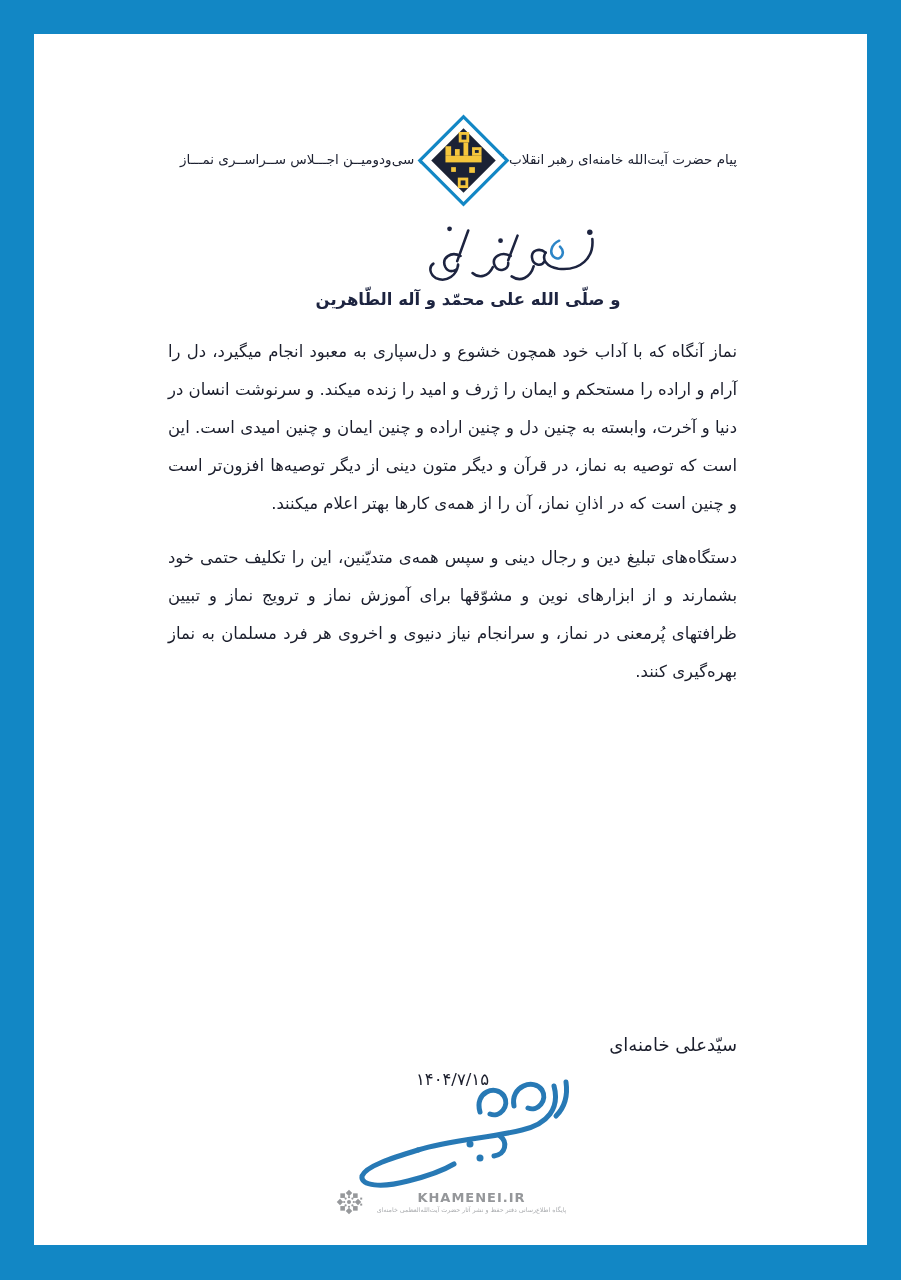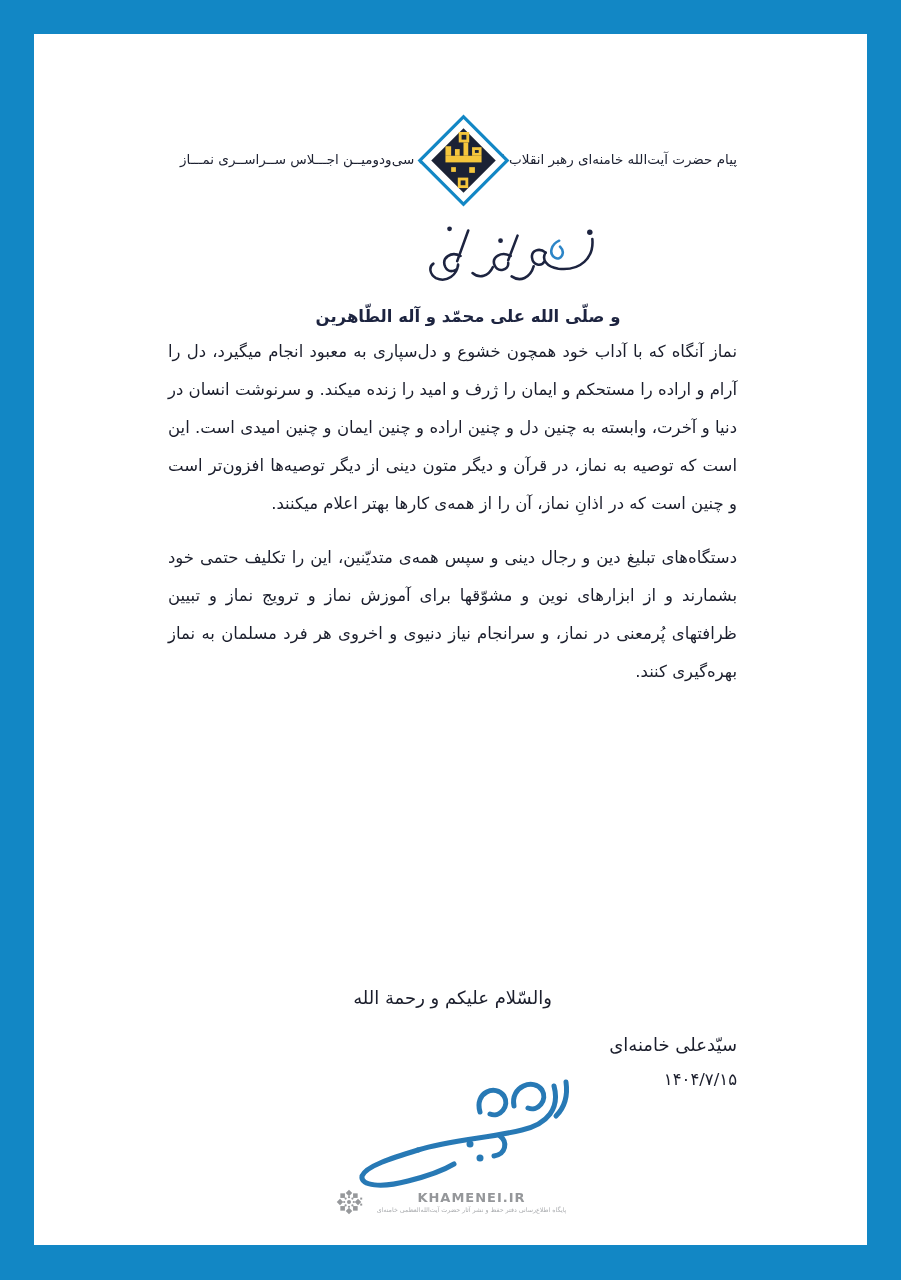--- a/index.html
+++ b/index.html
@@ -28,40 +28,40 @@
   }
   .logo {
     position:absolute; top:79px; left:382px; width:95px; height:95px;
   }
   
   .bismillah {
     position:absolute; top:188px; left:312px; width:270px; height:68px;
   }
   .salawat {
     position:absolute; top:256px; left:164px; width:540px;
-    text-align:center; font-weight:bold; font-size:16.5px; color:#1D2440;margin-top:17px;
+    text-align:center; font-weight:bold; font-size:16.5px; color:#1D2440;
   }
   
   .body-col {
     position:absolute; top:299px; left:134px; width:569px;
     font-size:16.5px; line-height:38px; color:#1B1E2C;
     text-align:justify;
   }
   .body-col p { margin-bottom:16px; }
   .closing-salam {
     position:absolute; top:953px; left:134px; width:569px;
     text-align:center; font-size:18px; color:#1B1E2C;
   }
   .signatory {
     position:absolute; top:1000px; left:134px; width:569px;
     text-align:right; font-size:18px; color:#1B1E2C;
   }
   .letter-date {
     position:absolute; top:1036px; left:134px; width:569px;
-    font-size:16.5px; color:#1B1E2C; letter-spacing:1px;
+    text-align:center; font-size:16.5px; color:#1B1E2C; letter-spacing:1px;
   }
   .signature {
     position:absolute; top:1044px; left:296px; width:260px; height:118px;
   }
   
   .footer {
     position:absolute; top:1154px; left:0; width:100%;
     display:flex; justify-content:center; direction:ltr;
   }
   .footer-inner { display:flex; align-items:center; gap:14px; }
@@ -127,21 +127,20 @@
     </svg>
   </div>
 
   <div class="salawat">و صلّی الله علی محمّد و آله الطّاهرین</div>
 
   <div class="body-col">
     <p>نماز آنگاه که با آداب خود همچون خشوع و دل‌سپاری به معبود انجام میگیرد، دل را آرام و اراده را مستحکم و ایمان را ژرف و امید را زنده میکند. و سرنوشت انسان در دنیا و آخرت، وابسته به چنین دل و چنین اراده و چنین ایمان و چنین امیدی است. این است که توصیه به نماز، در قرآن و دیگر متون دینی از دیگر توصیه‌ها افزون‌تر است و چنین است که در اذانِ نماز، آن را از همه‌ی کارها بهتر اعلام میکنند.</p>
     <p>دستگاه‌های تبلیغ دین و رجال دینی و سپس همه‌ی متدیّنین، این را تکلیف حتمی خود بشمارند و از ابزارهای نوین و مشوّقها برای آموزش نماز و ترویج نماز و تبیین ظرافتهای پُرمعنی در نماز، و سرانجام نیاز دنیوی و اخروی هر فرد مسلمان به نماز بهره‌گیری کنند.</p>
   </div>
 
-  <div class="closing-salam">والسّلام علیکم و رحمة الله</div>
 
   <div class="signatory">سیّدعلی خامنه‌ای</div>
 
   <div class="letter-date">۱۴۰۴/۷/۱۵</div>
 
   <div class="signature" role="img" aria-label="سیّدعلی خامنه‌ای">
     <svg width="260" height="118" viewBox="0 0 260 118">
       <g fill="none" stroke="#2779B5" stroke-width="5" stroke-linecap="round" stroke-linejoin="round">
         <path d="M150,34 C144,14 166,6 174,18 C180,28 170,40 160,36"></path>
         <path d="M184,28 C180,8 204,0 212,12 C218,22 208,34 198,30"></path>

